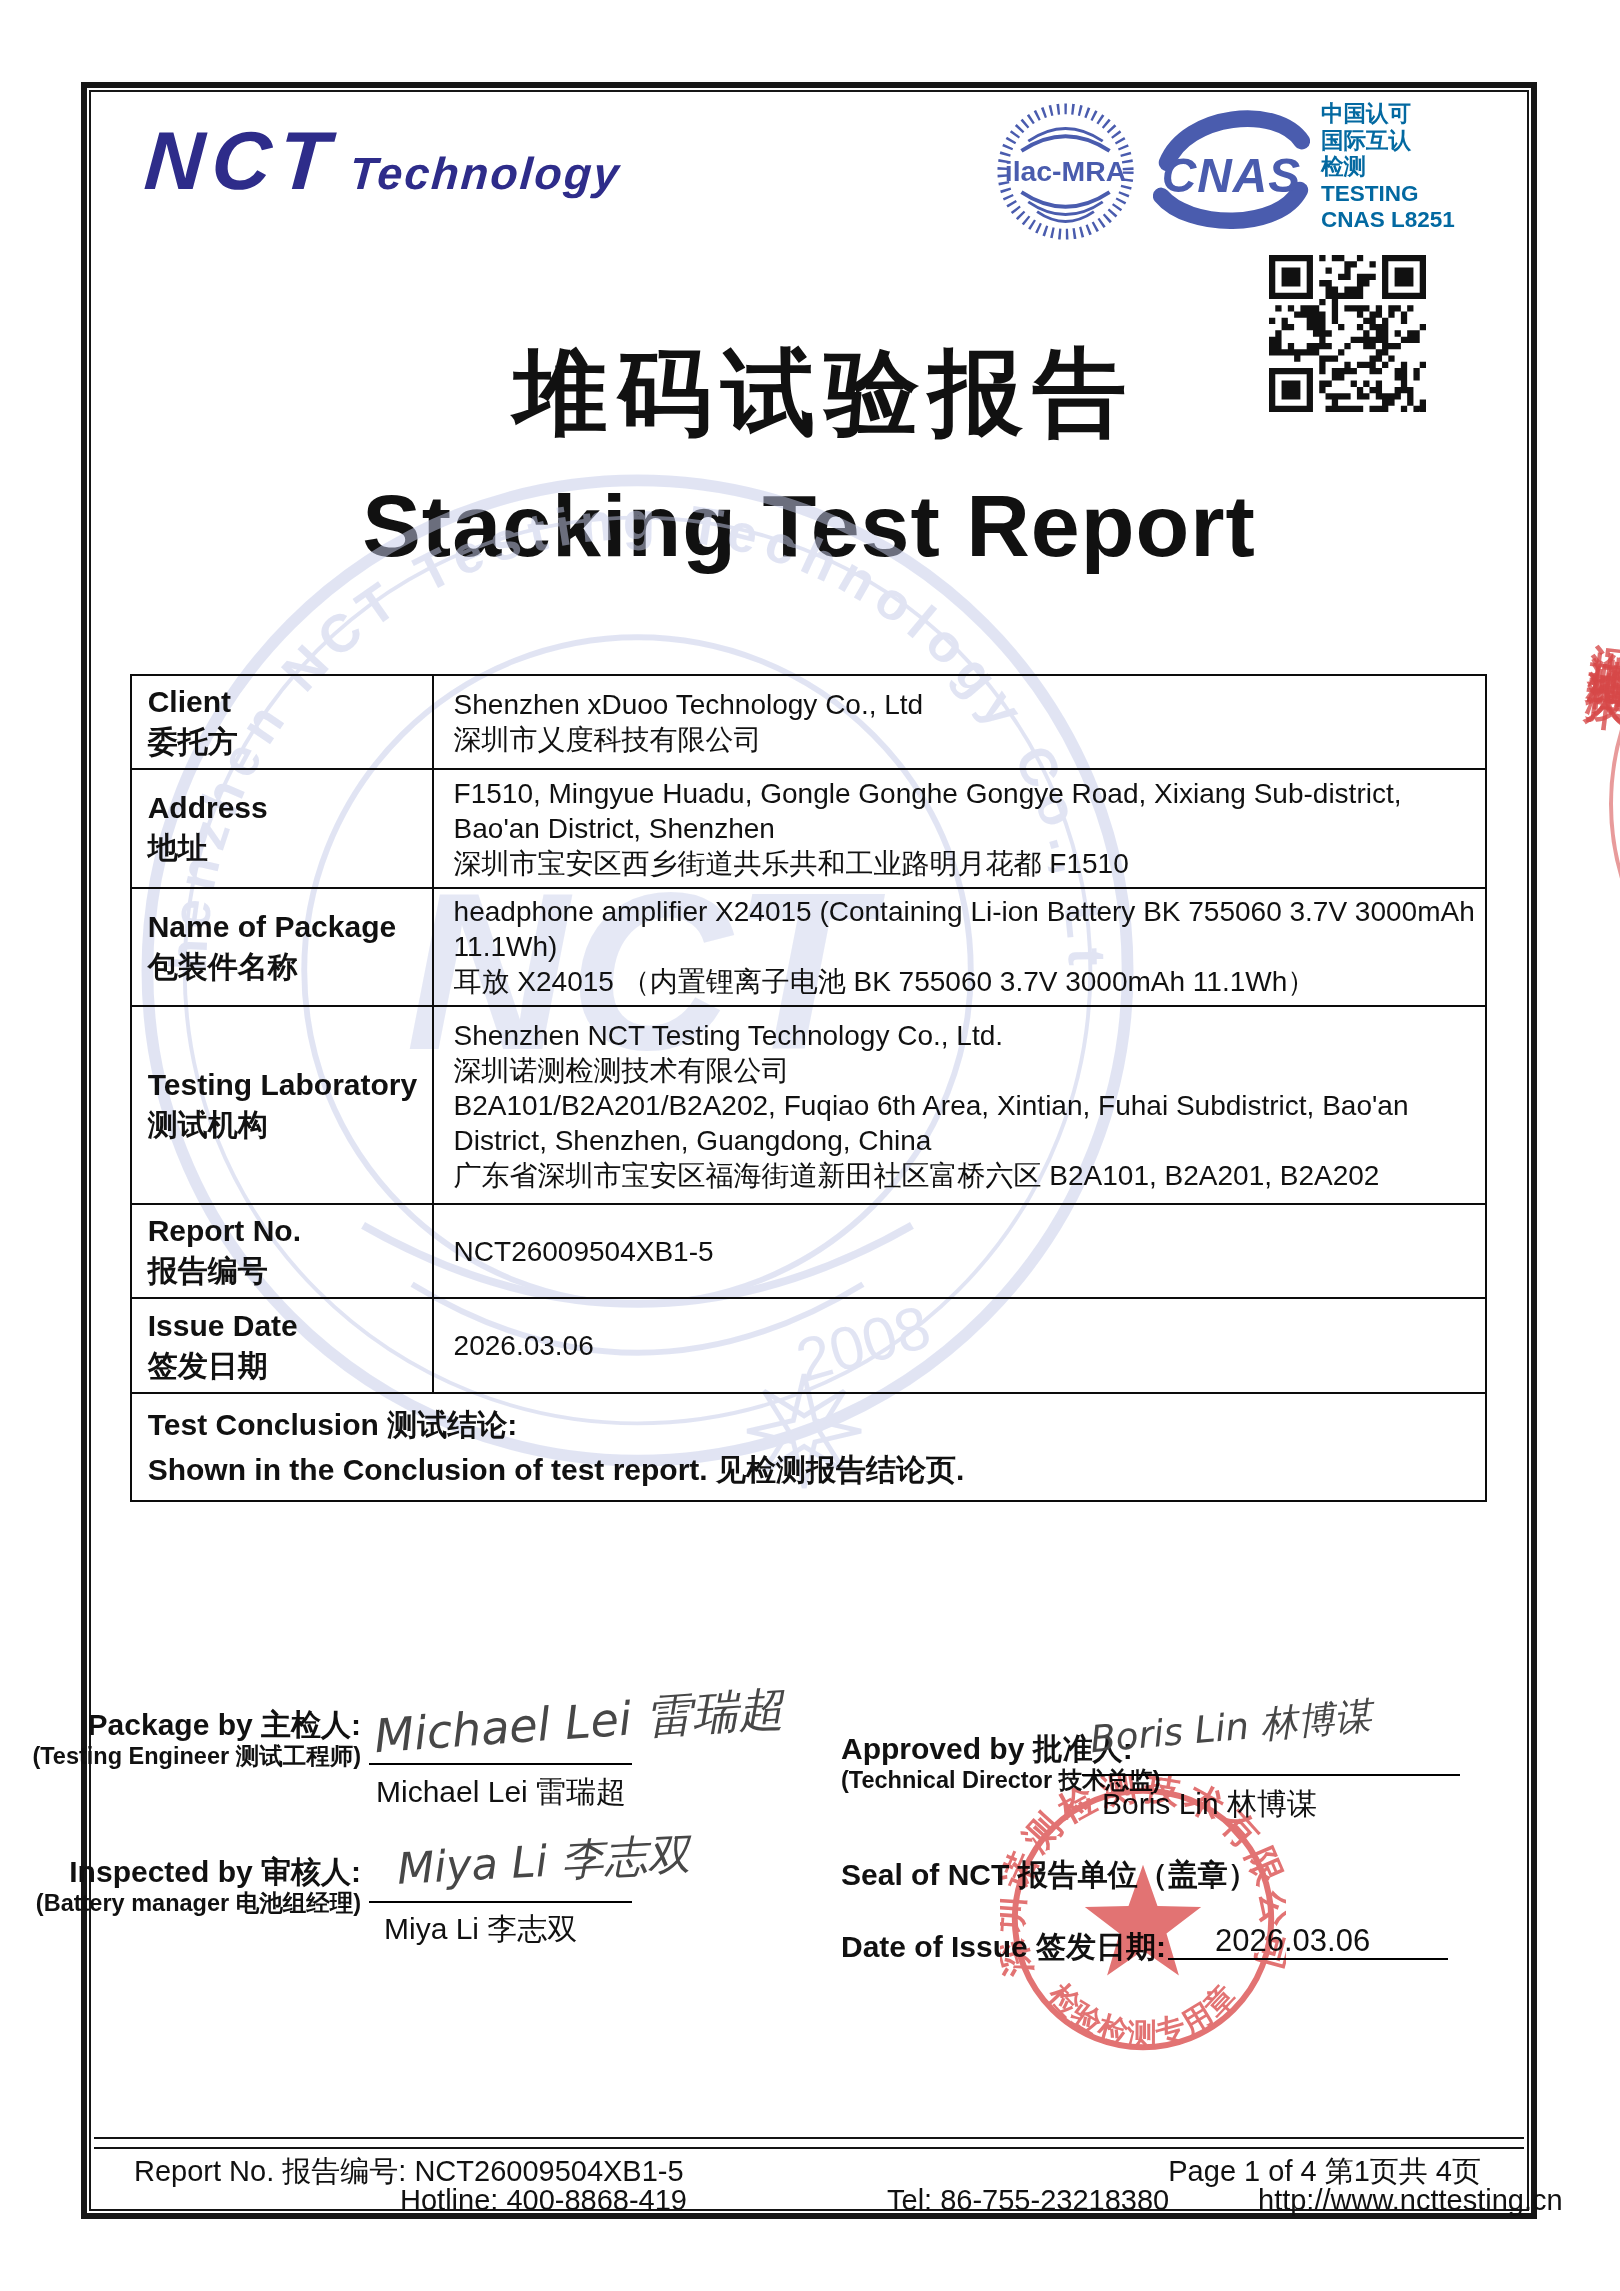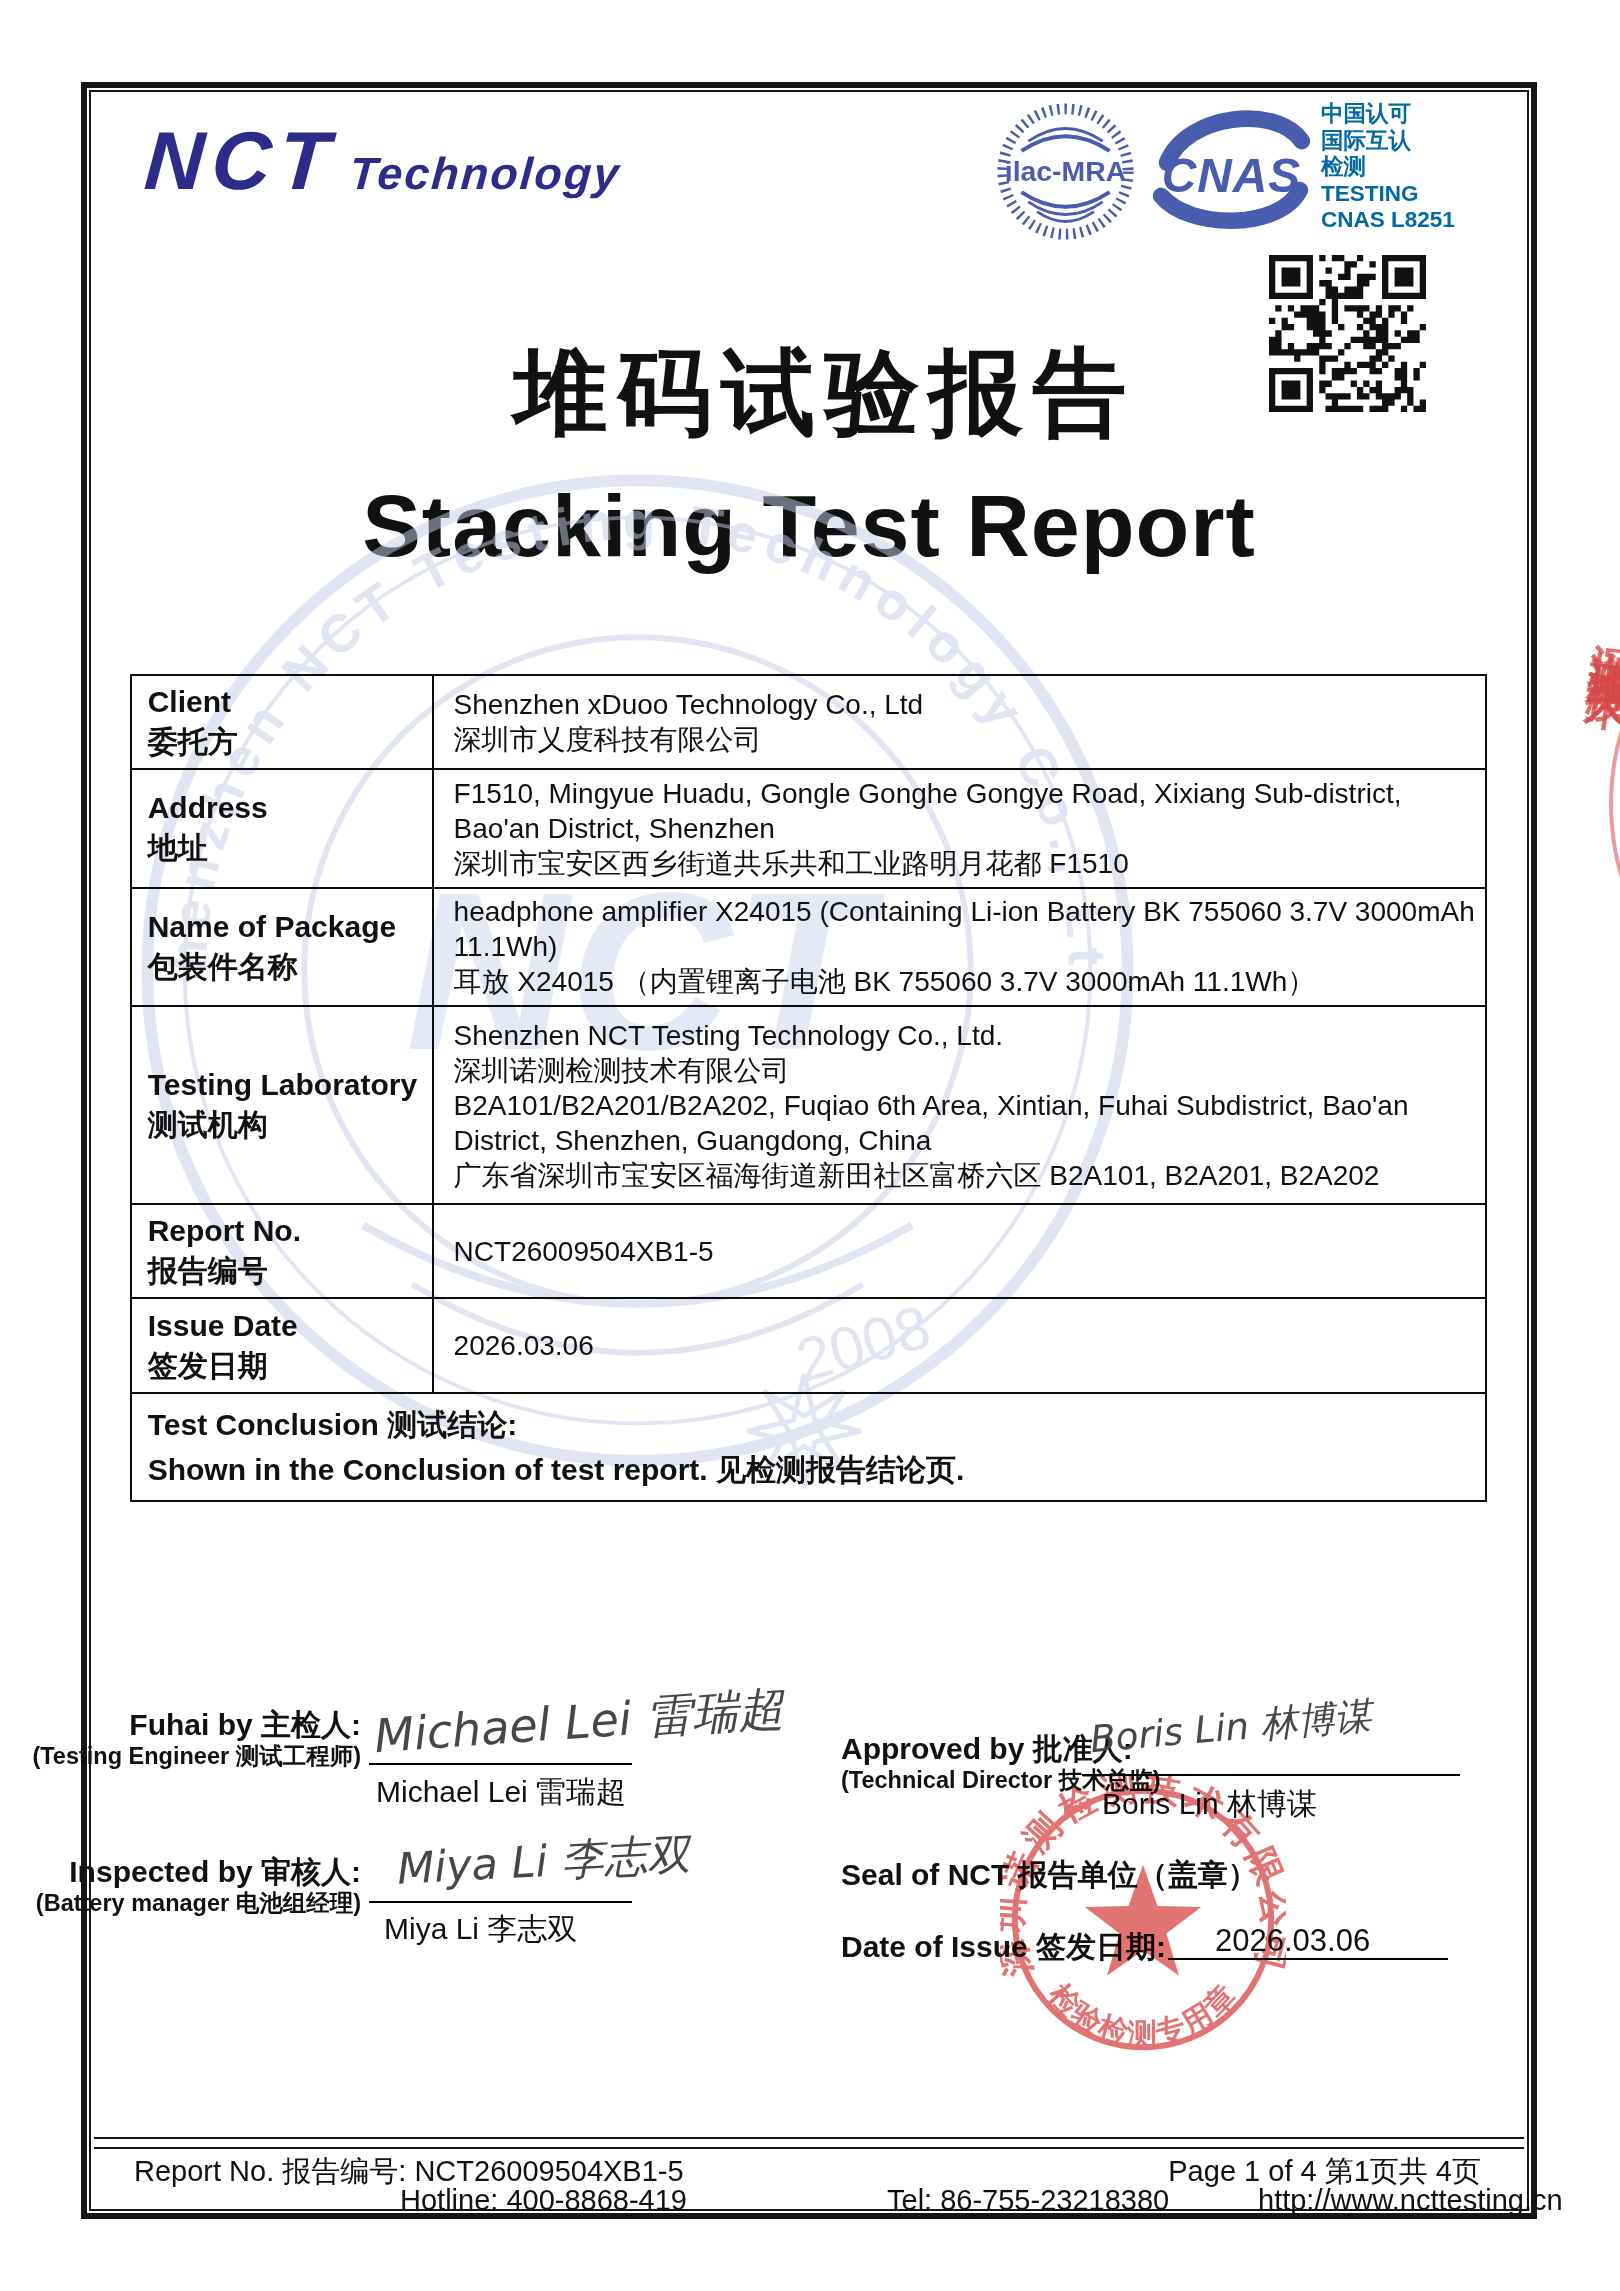--- a/index.html
+++ b/index.html
@@ -199,21 +199,21 @@
     <tr style="height:99px">
       <td class="concl" colspan="2">
         <div>Test Conclusion 测试结论:</div>
         <div>Shown in the Conclusion of test report. 见检测报告结论页.</div>
       </td>
     </tr>
   </tbody>
     </table>
 
   <div class="sig-label r-align" style="right:1259px;top:1707px;">
-    <div class="main">Fuhai by 主检人:</div>
+    <div class="main">Package by 主检人:</div>
     <div class="sub">(Testing Engineer 测试工程师)</div>
   </div>
   <div class="sig-script" style="left:374px;top:1692px;font-size:46px;transform:rotate(-4deg);">Michael Lei 雷瑞超</div>
   <div class="sig-line" style="left:369px;top:1763px;width:263px;"></div>
   <div class="sig-name" style="left:376px;top:1772px;">Michael Lei 雷瑞超</div>
 
   <div class="sig-label" style="left:841px;top:1731px;">
     <div class="main">Approved by 批准人:</div>
     <div class="sub">(Technical Director 技术总监)</div>
   </div>

